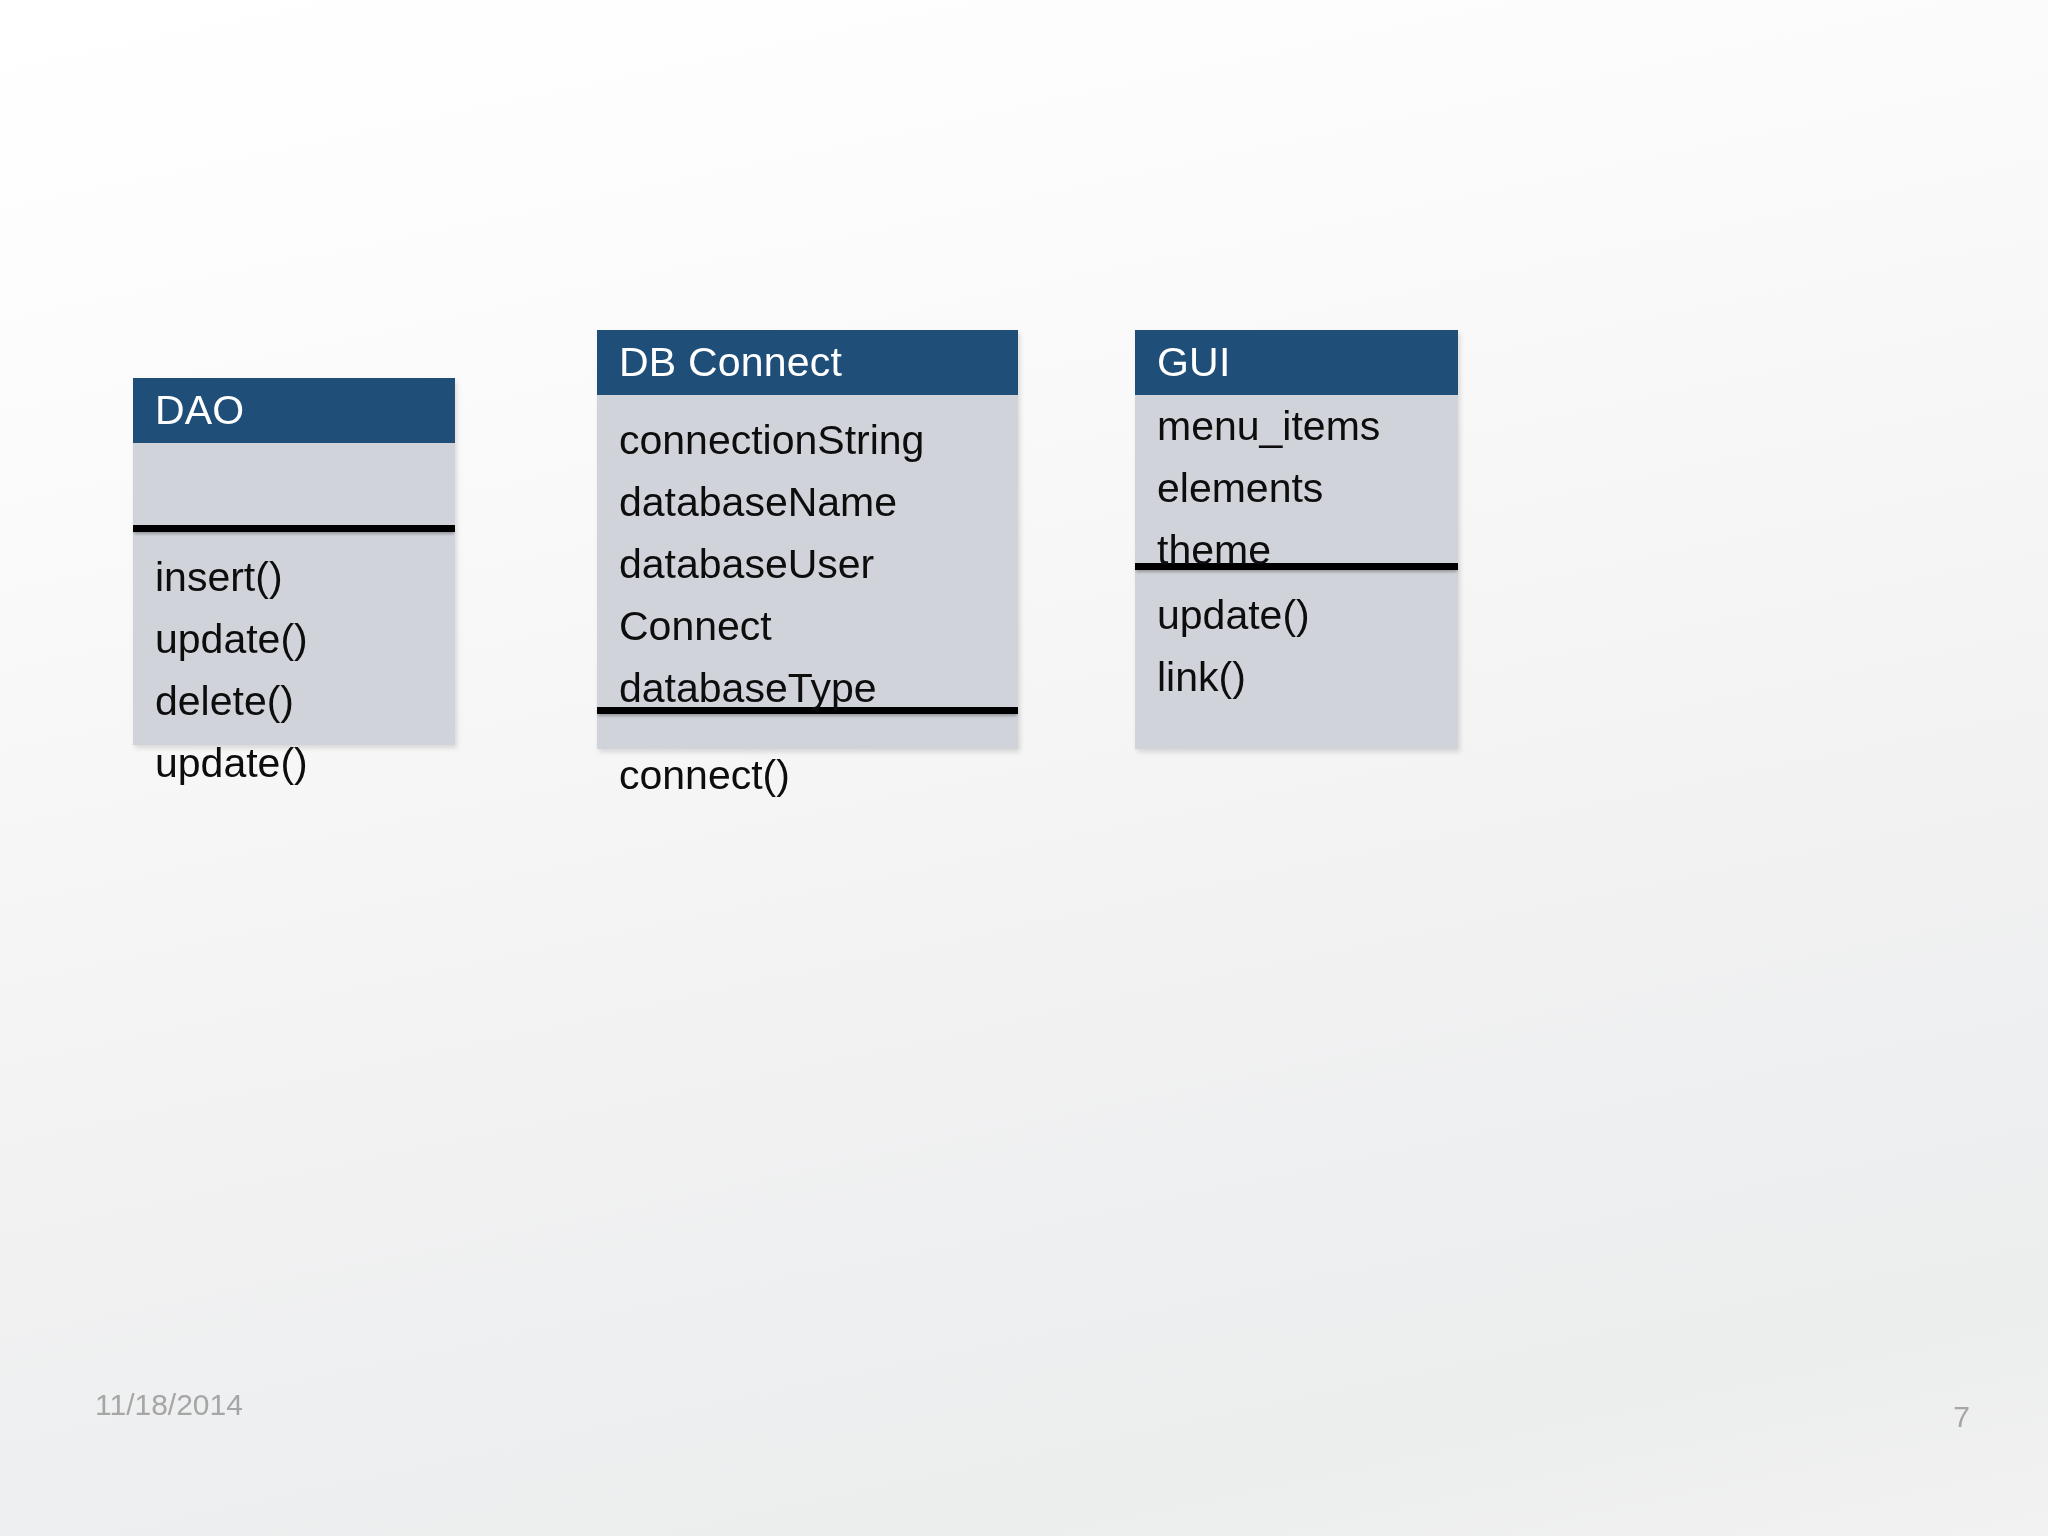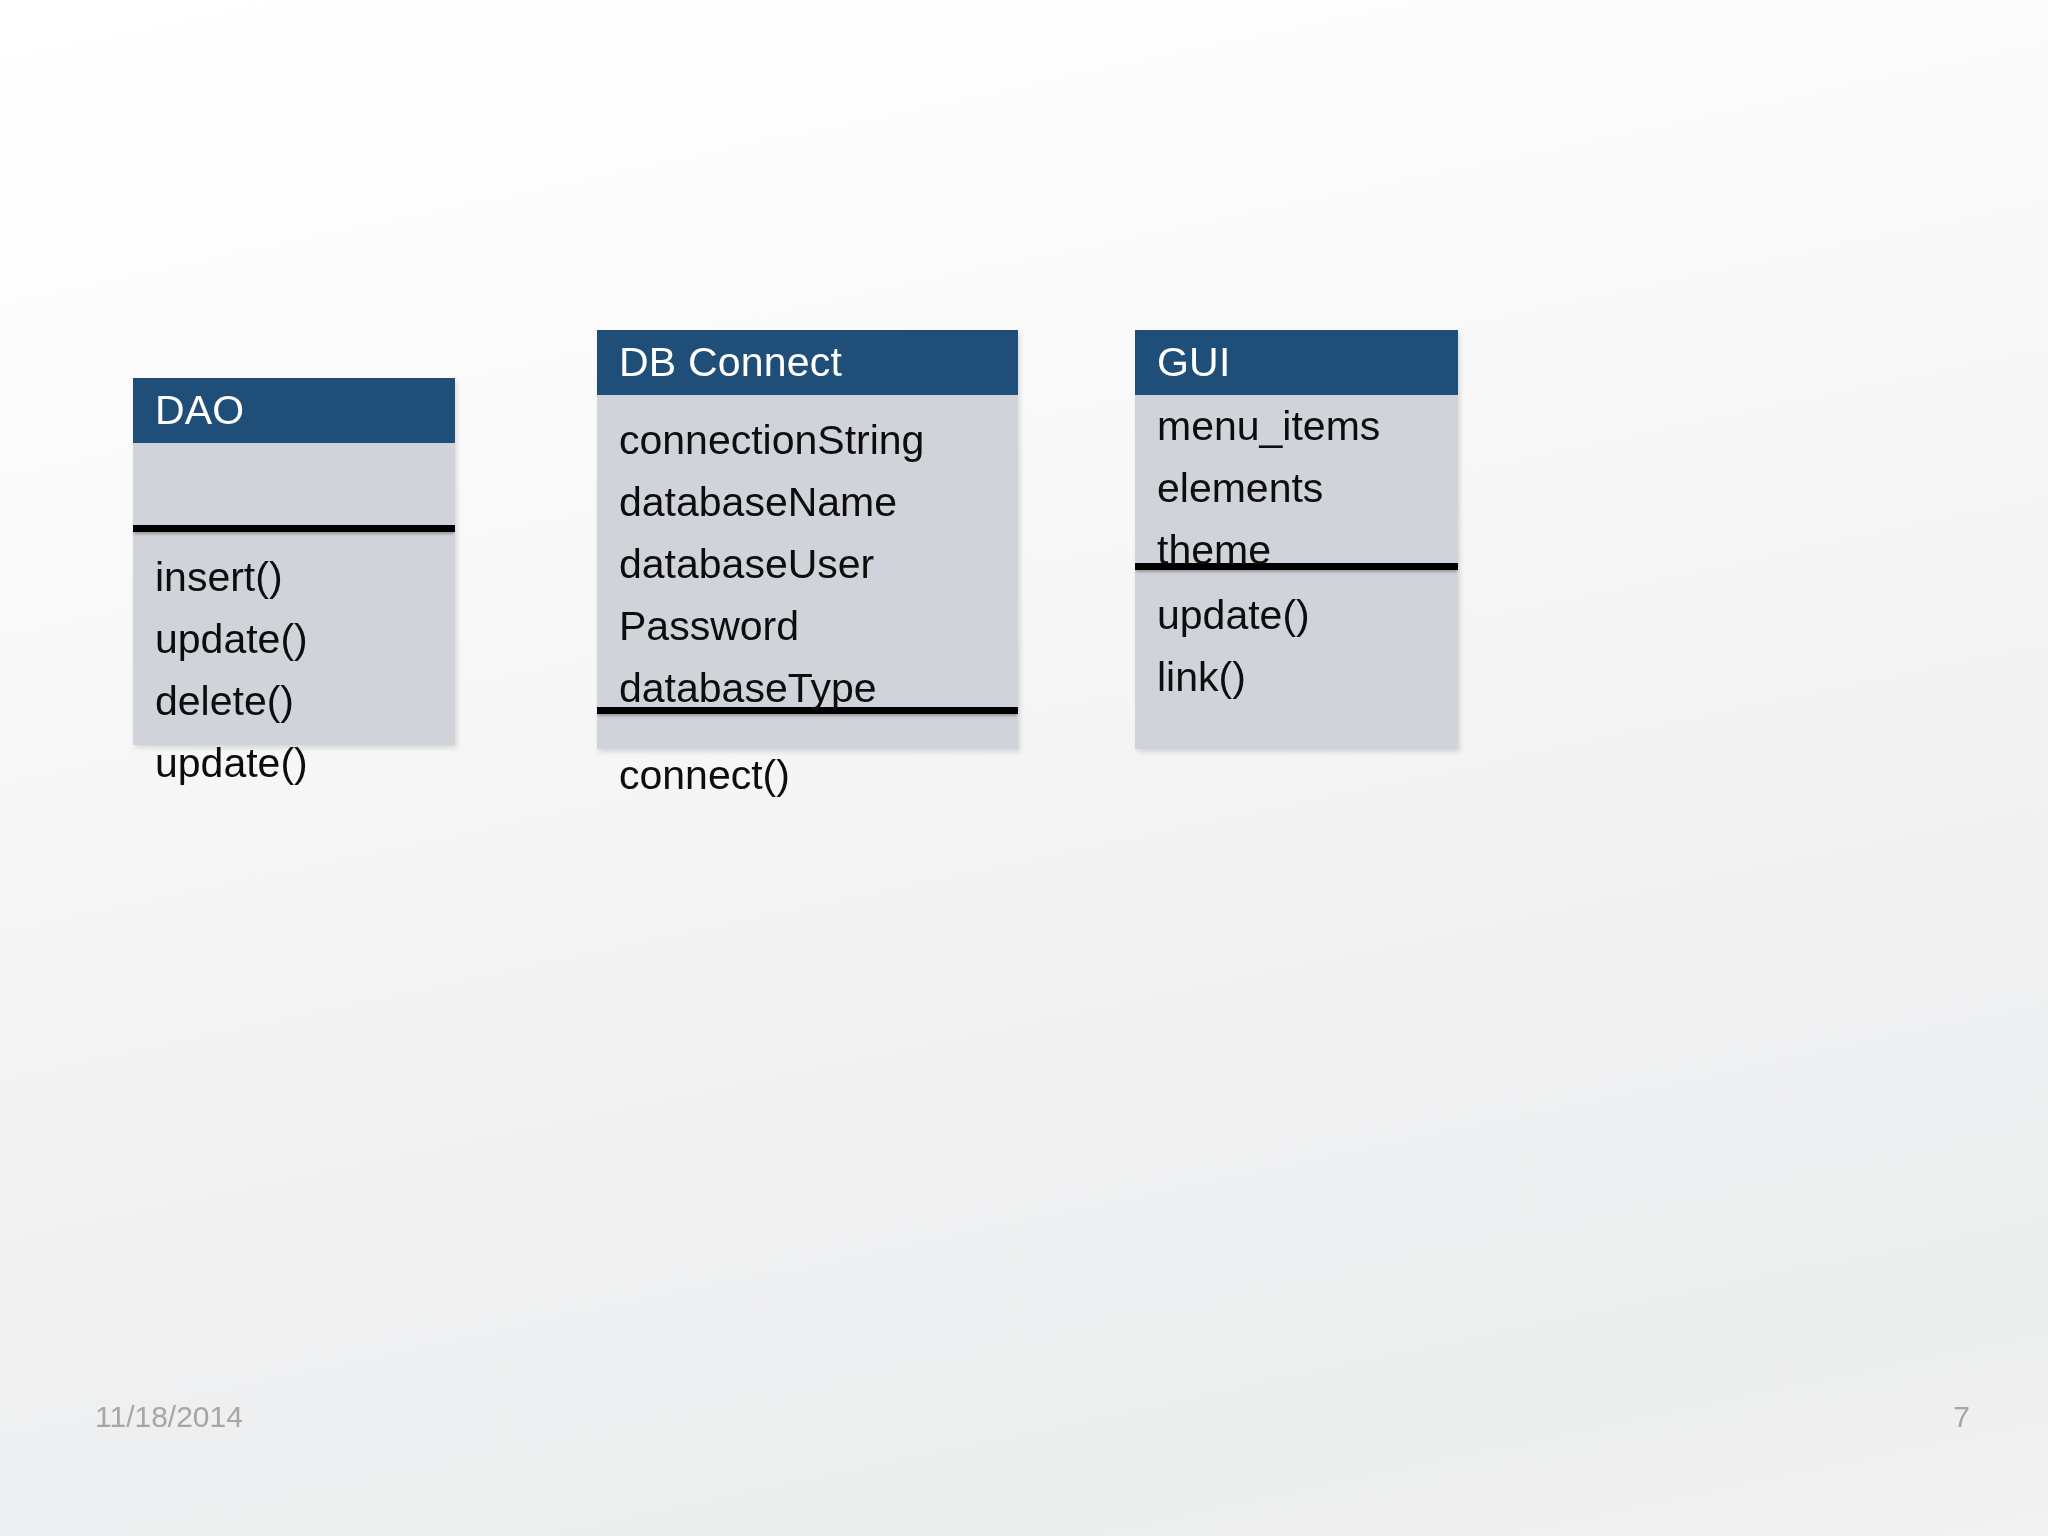--- a/index.html
+++ b/index.html
@@ -104,21 +104,21 @@
 
   
   .footer-text {
     position: absolute;
     color: #a6a6a6;
     font-size: 30px;
     line-height: 1;
   }
   #footer-date {
     left: 95px;
-    bottom: 104px;
+    bottom: 116px;
   }
   #footer-page {
     right: 78px;
     bottom: 104px;
   }
 </style>
 </head>
 <body>
 
 <div id="slide">
@@ -134,21 +134,21 @@
       <div class="row">update()</div>
     </div>
   </div>
 
   <div class="uml-box" id="box-dbconnect">
     <div class="uml-header">DB Connect</div>
     <div class="uml-section attrs">
       <div class="row">connectionString</div>
       <div class="row">databaseName</div>
       <div class="row">databaseUser</div>
-      <div class="row">Password</div>
+      <div class="row">Connect</div>
       <div class="row">databaseType</div>
     </div>
     <div class="uml-divider"></div>
     <div class="uml-section methods">
       <div class="row">connect()</div>
     </div>
   </div>
 
   <div class="uml-box" id="box-gui">
     <div class="uml-header">GUI</div>

